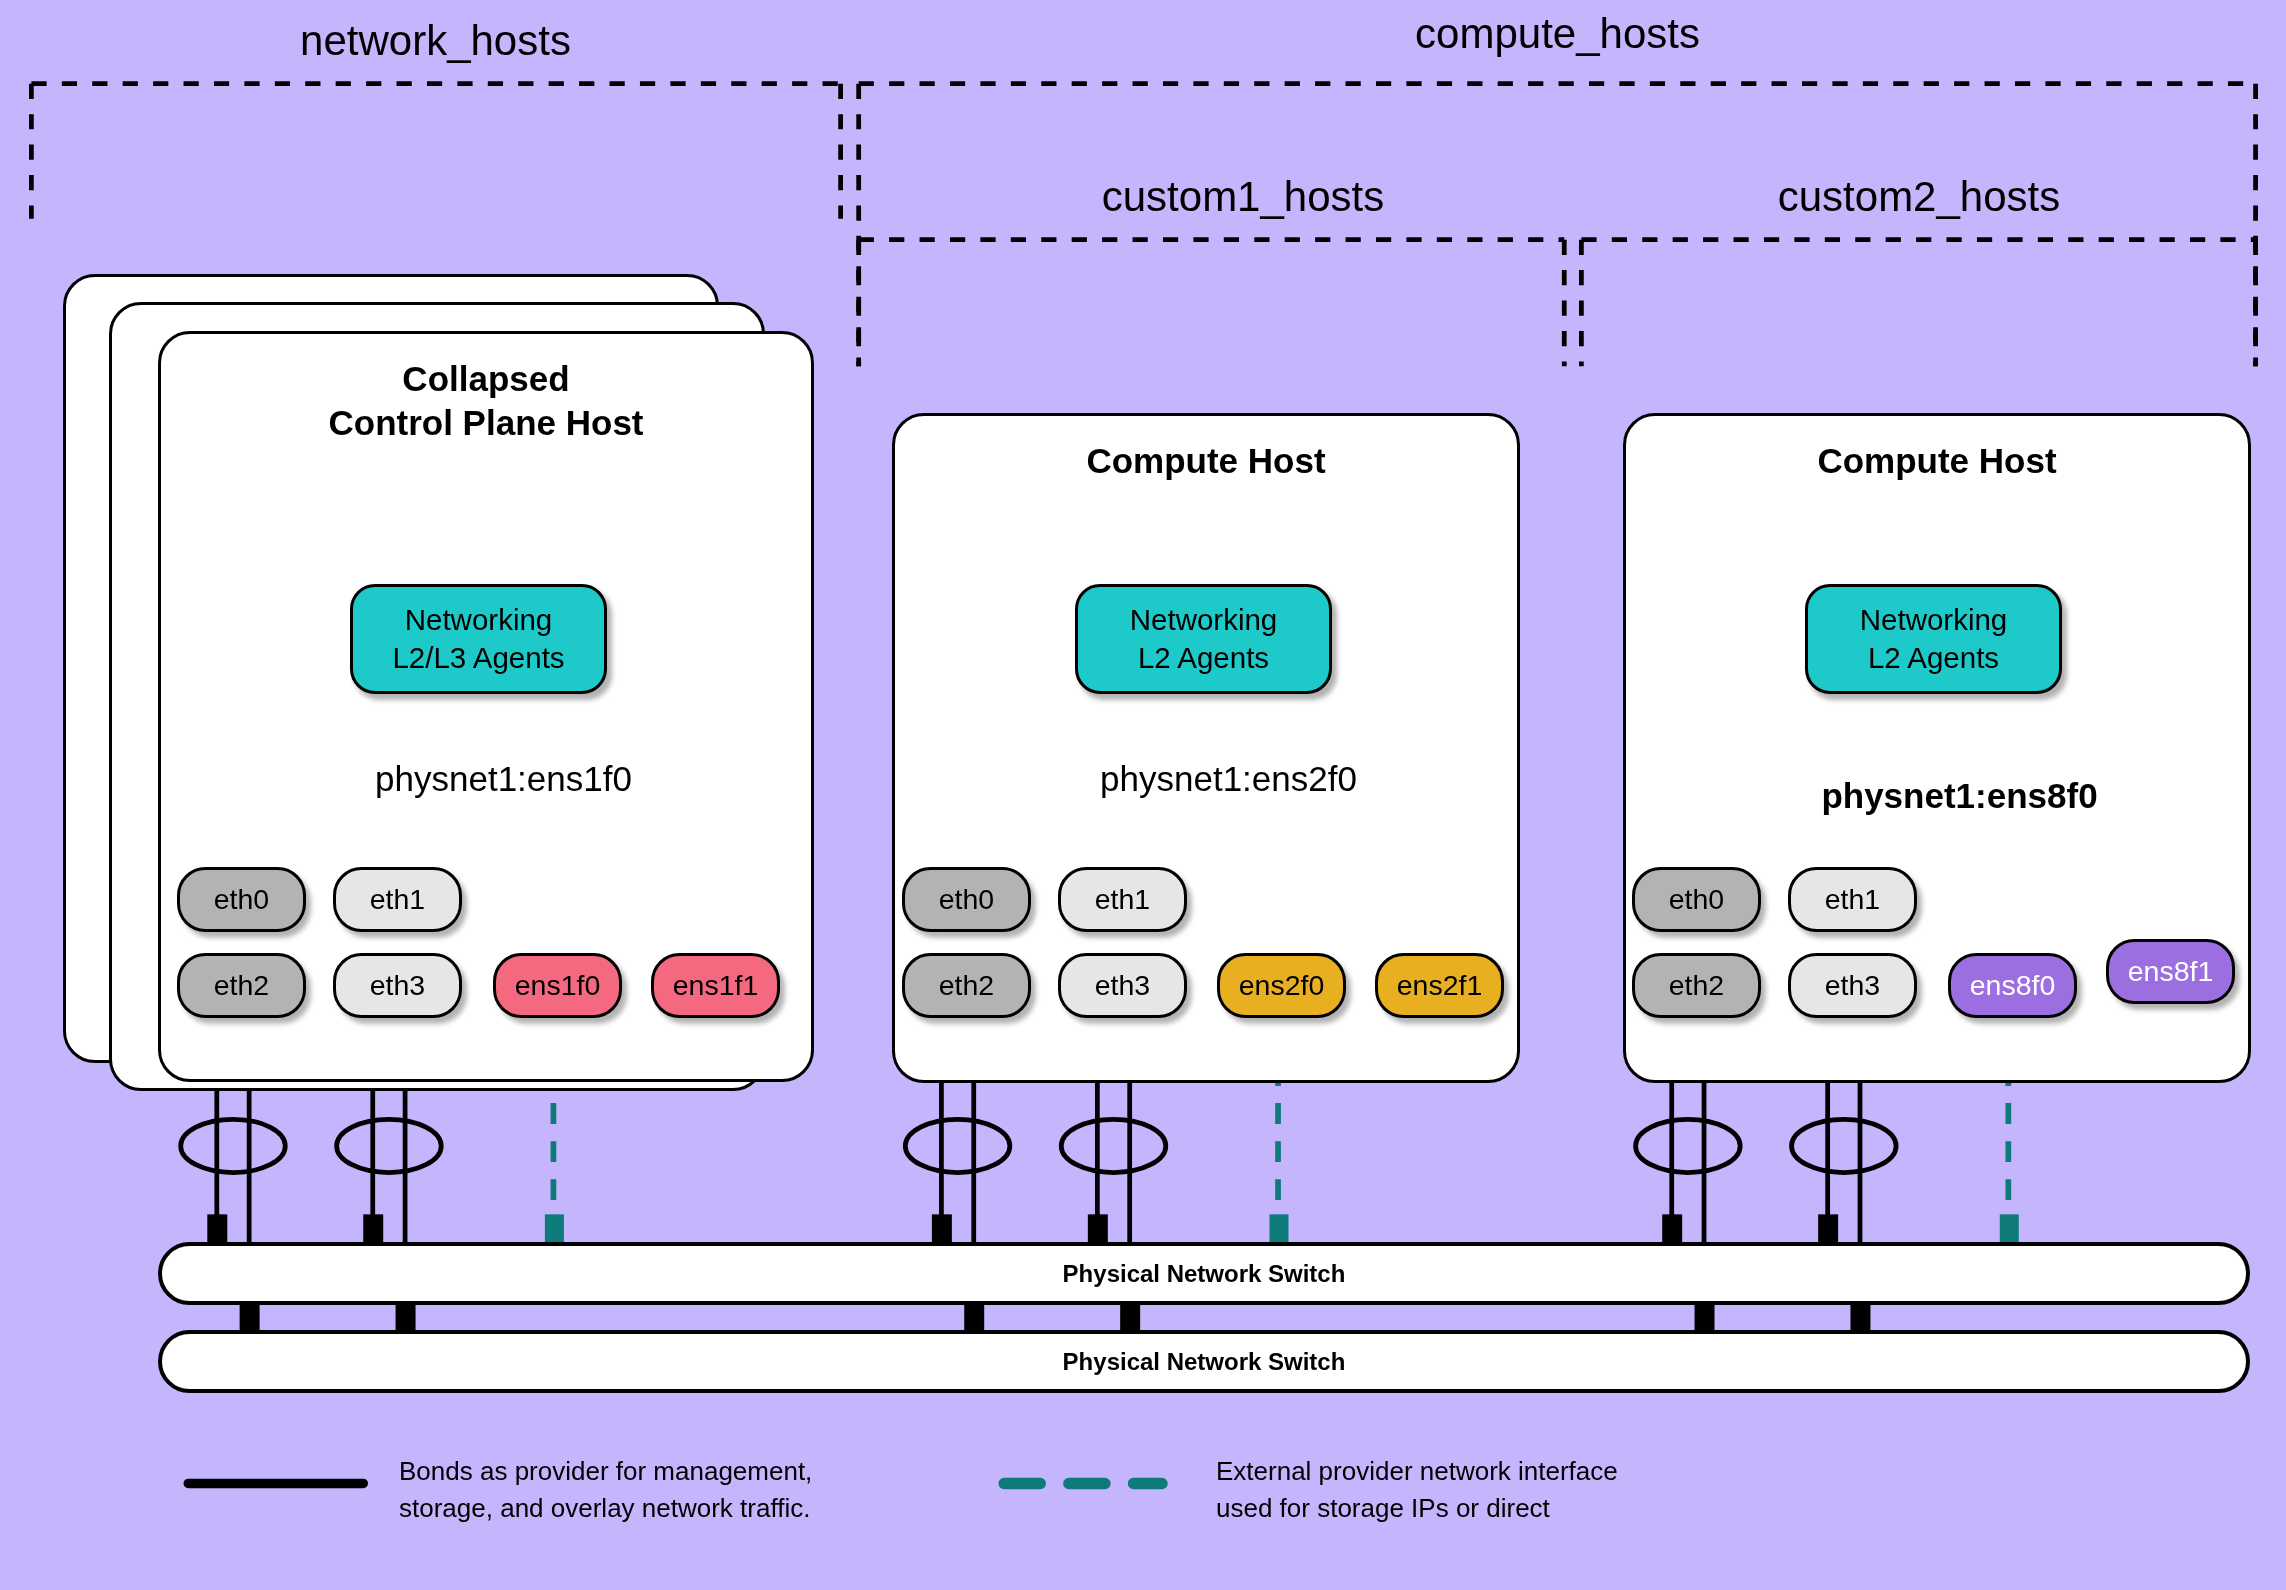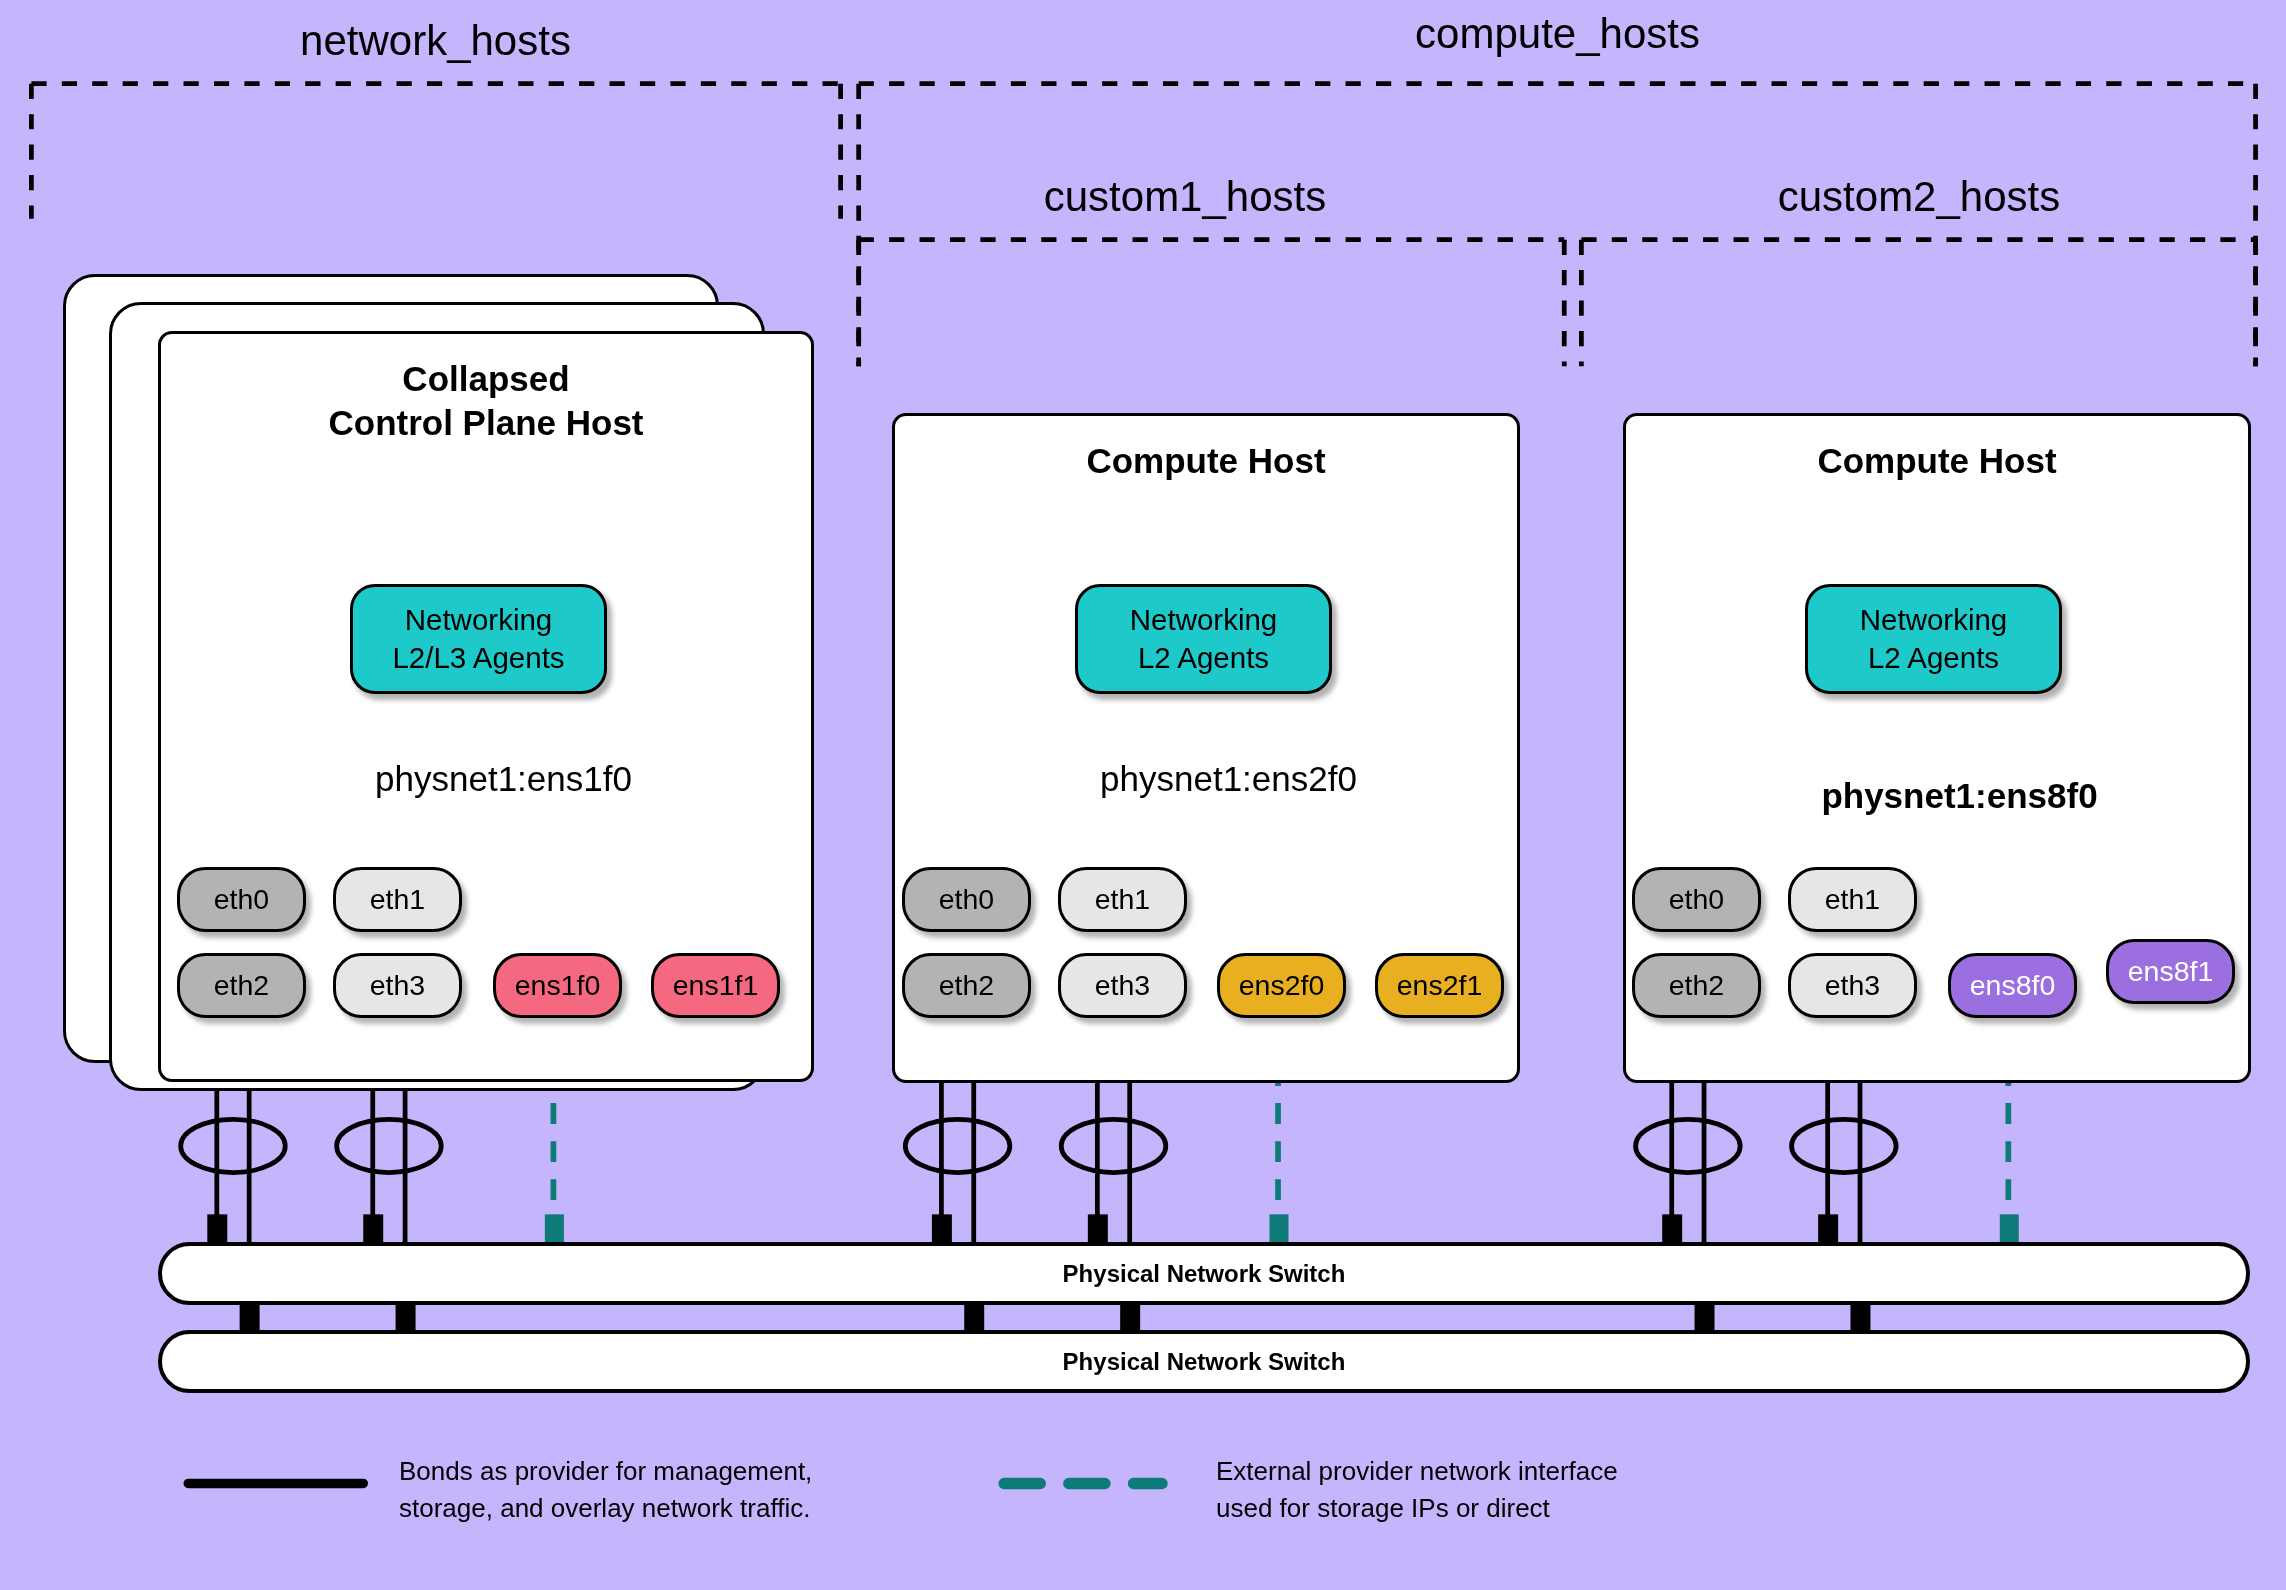--- a/index.html
+++ b/index.html
@@ -36,21 +36,21 @@
     text-align: center;
     white-space: nowrap;
     letter-spacing: 0px;
   }
 
   
   .host-card {
     position: absolute;
     background: #ffffff;
     border: 3.8px solid #000000;
-    border-radius: 14px;
+    border-radius: 32px;
     box-sizing: border-box;
   }
   .host-ghost {
     position: absolute;
     background: #ffffff;
     border: 3.8px solid #000000;
     border-radius: 32px;
     box-sizing: border-box;
   }
   .host-title {
@@ -225,21 +225,21 @@
     <g>
       <line x1="198" y1="1560" x2="382" y2="1560" stroke="#000" stroke-width="10" stroke-linecap="round"></line>
     </g>
     <g>
       <line x1="1056" y1="1560" x2="1222" y2="1560" stroke="#0f7a7a" stroke-width="12" stroke-dasharray="38 30" stroke-linecap="round"></line>
     </g>
   </svg>
 
   <div class="group-label" style="left:31px; top:17px; width:809px;">network_hosts</div>
   <div class="group-label" style="left:859px; top:9.5px; width:1397px;">compute_hosts</div>
-  <div class="group-label" style="left:832px; top:173px; width:706px;">custom1_hosts</div>
+  <div class="group-label" style="left:890px; top:173px; width:706px;">custom1_hosts</div>
   <div class="group-label" style="left:1582px; top:173px; width:674px;">custom2_hosts</div>
 
   <div class="host-ghost" style="left:63px; top:274px; width:656px; height:789px;"></div>
   <div class="host-ghost" style="left:109px; top:302px; width:656px; height:789px;"></div>
 
   <div class="host-card" style="left:158px; top:331px; width:656px; height:751px;">
     <div class="host-title" style="left:0; top:23px;">
       <div>Collapsed</div>
       <div>Control Plane Host</div>
     </div>

